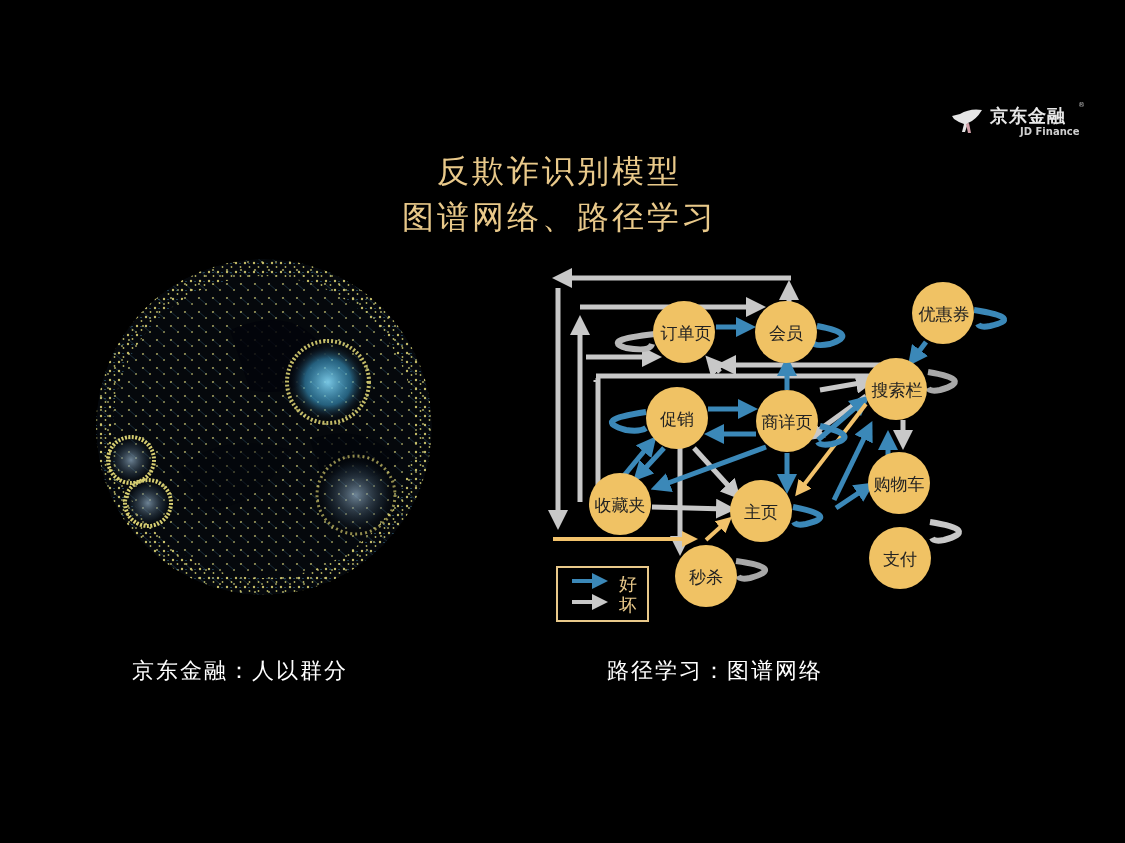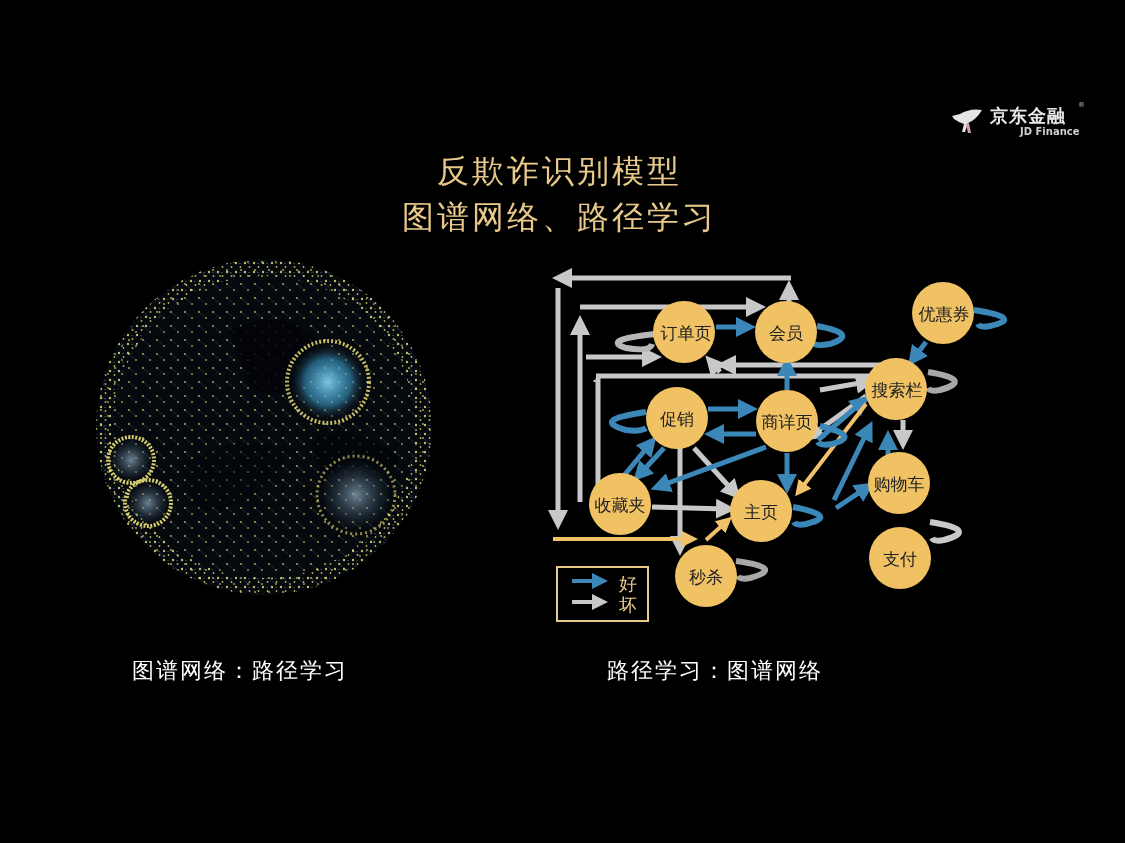--- a/index.html
+++ b/index.html
@@ -197,14 +197,14 @@
 
   <g>
     <rect x="557" y="567" width="91" height="54" fill="none" stroke="#e9c98a" stroke-width="2"></rect>
     <line x1="572" y1="581" x2="600" y2="581" stroke="#3b88b8" stroke-width="4" marker-end="url(#ab)"></line>
     <line x1="572" y1="602" x2="600" y2="602" stroke="#c8c8c8" stroke-width="4" marker-end="url(#ag)"></line>
     <text x="619" y="590" fill="#e9c98a" font-size="18">好</text>
     <text x="619" y="611" fill="#e9c98a" font-size="18">坏</text>
   </g>
 </svg>
 
-<div class="caption cap-left">图谱网络：路径学习</div>
+<div class="caption cap-left">京东金融：人以群分</div>
 <div class="caption cap-right">路径学习：图谱网络</div>
 
 </body></html>

